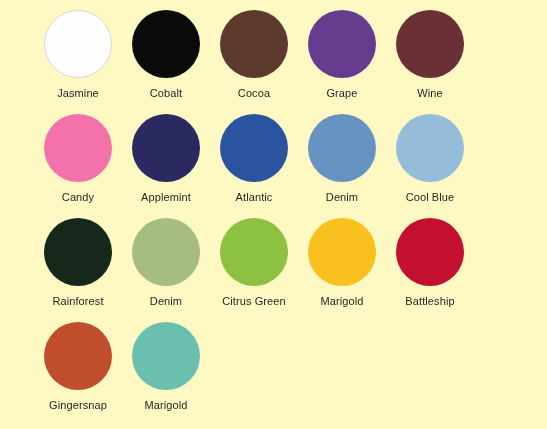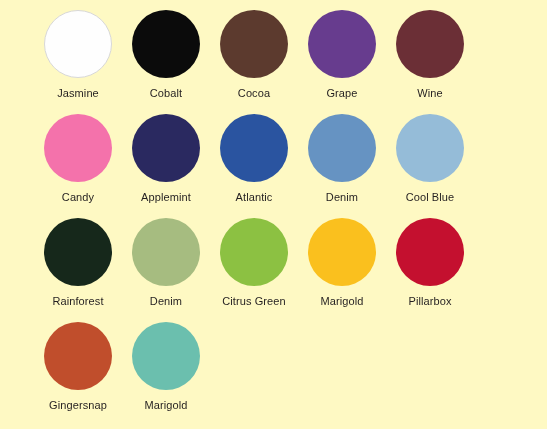--- a/index.html
+++ b/index.html
@@ -138,21 +138,21 @@
       <div class="swatch-cell">
         <div class="swatch-circle" style="background: rgb(140, 193, 66);"></div>
         <div class="swatch-label">Citrus Green</div>
       </div>
       <div class="swatch-cell">
         <div class="swatch-circle" style="background: rgb(250, 192, 30);"></div>
         <div class="swatch-label">Marigold</div>
       </div>
       <div class="swatch-cell">
         <div class="swatch-circle" style="background: rgb(196, 16, 47);"></div>
-        <div class="swatch-label">Pillarbox</div>
+        <div class="swatch-label">Battleship</div>
       </div>
     </div>
     <div class="swatch-row">
       <div class="swatch-cell">
         <div class="swatch-circle" style="background: rgb(192, 78, 44);"></div>
         <div class="swatch-label">Gingersnap</div>
       </div>
       <div class="swatch-cell">
         <div class="swatch-circle" style="background: rgb(107, 191, 174);"></div>
         <div class="swatch-label">Marigold</div>

